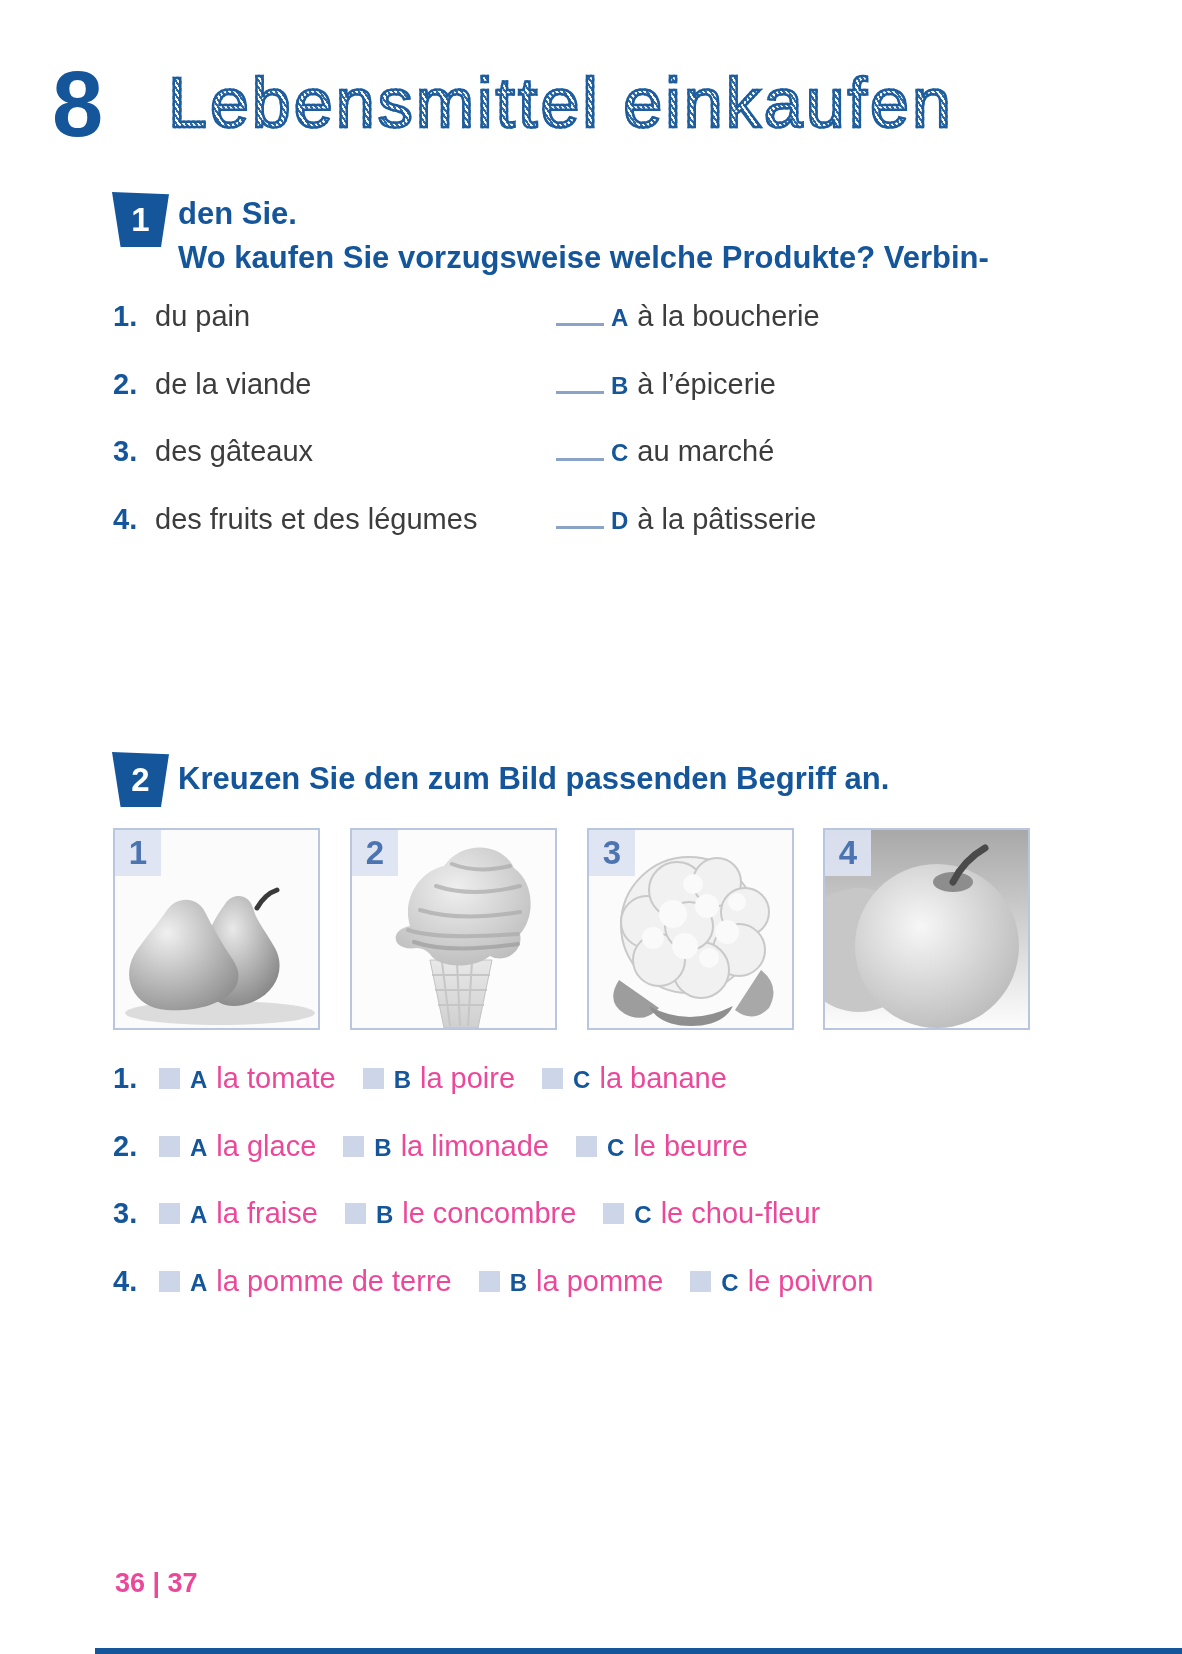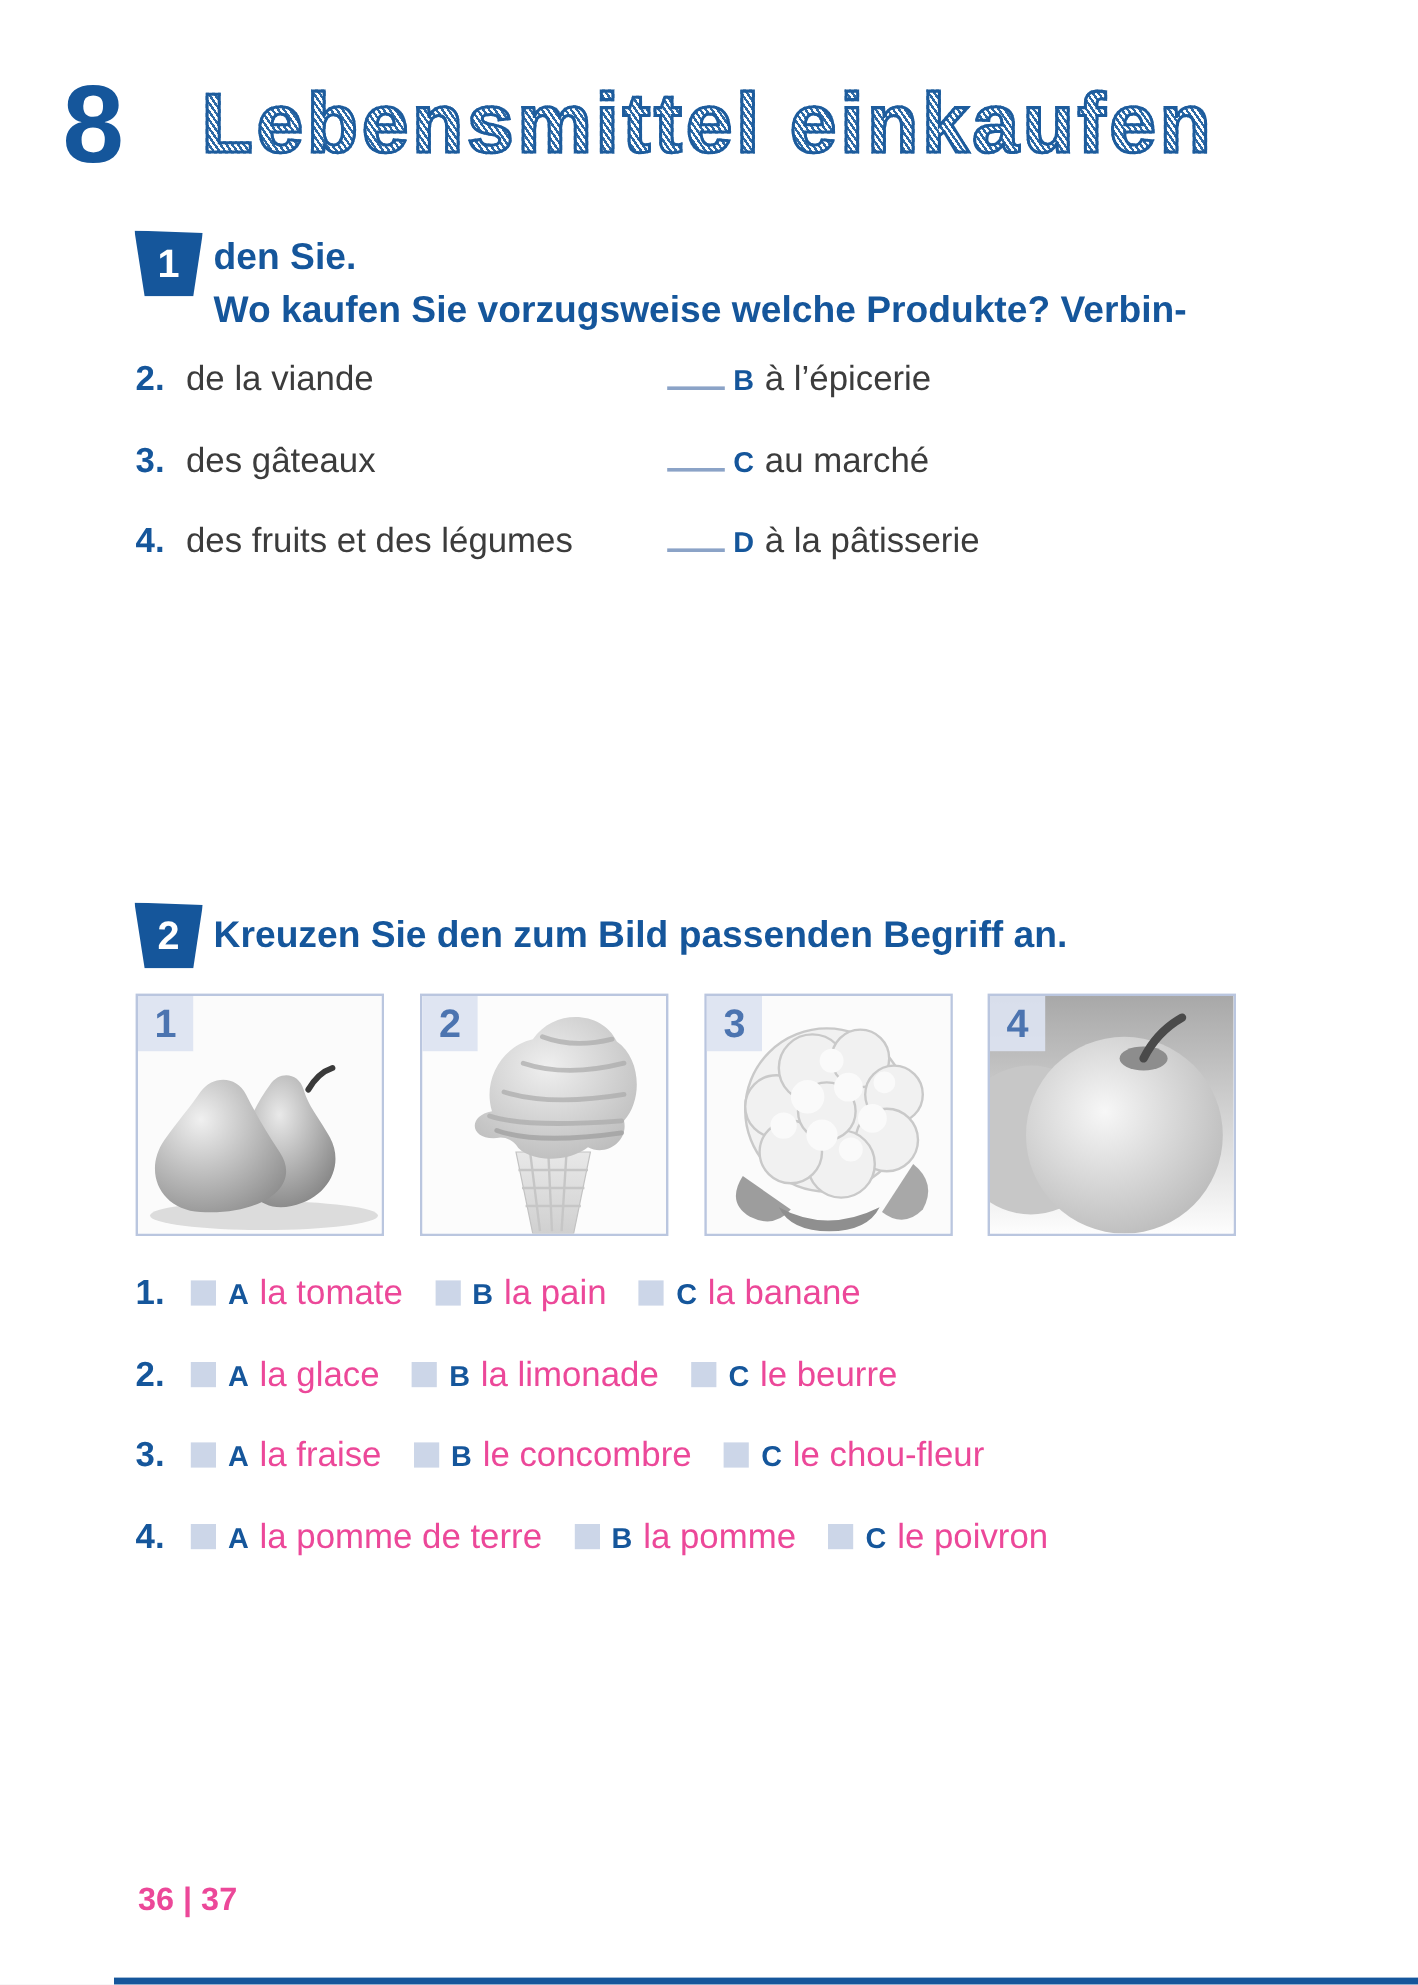--- a/index.html
+++ b/index.html
@@ -9,21 +9,21 @@
     font-family:"Liberation Sans", sans-serif;
   }
 
   
   .chapter-number {
     position:absolute; left:52px; top:58px;
     font-size:92px; font-weight:bold; color:#15569b; line-height:1;
   }
   .chapter-title {
     position:absolute; left:168px; top:68px;
-    font-size:70px; font-weight:bold; letter-spacing:3px; line-height:1;
+    font-size:70px; font-weight:normal; letter-spacing:3px; line-height:1;
     color:#74a3cf;
     -webkit-text-stroke:2.5px #1d5c9d;
     background:repeating-linear-gradient(55deg,#ffffff 0 2px,#2e6aa6 2px 4px);
     -webkit-background-clip:text; background-clip:text;
     -webkit-text-fill-color:transparent;
   }
 
   
   .ex-badge {
     position:absolute; width:57px; height:55px; background:#15569b;
@@ -87,20 +87,23 @@
   <div class="chapter-number">8</div>
   <div class="chapter-title">Lebensmittel einkaufen</div>
 
   <div class="ex-badge" style="left:112px; top:192px;">1</div>
   <div class="ex-head" style="top:192px;">
     <div>den Sie.</div>
     <div>Wo kaufen Sie vorzugsweise welche Produkte? Verbin-</div>
   </div>
 
   <div class="match-list">
+    <div class="m-row">
+      <span class="m-num">1.</span><span class="m-item">du pain</span><span class="m-blank"></span><span class="m-letter">A</span><span class="m-option">à la boucherie</span>
+    </div>
     <div class="m-row">
       <span class="m-num">2.</span><span class="m-item">de la viande</span><span class="m-blank"></span><span class="m-letter">B</span><span class="m-option">à l’épicerie</span>
     </div>
     <div class="m-row">
       <span class="m-num">3.</span><span class="m-item">des gâteaux</span><span class="m-blank"></span><span class="m-letter">C</span><span class="m-option">au marché</span>
     </div>
     <div class="m-row">
       <span class="m-num">4.</span><span class="m-item">des fruits et des légumes</span><span class="m-blank"></span><span class="m-letter">D</span><span class="m-option">à la pâtisserie</span>
     </div>
   </div>
@@ -203,21 +206,21 @@
         <ellipse cx="128" cy="52" rx="20" ry="10" fill="#8d8d8d"></ellipse>
         <path d="M128,52 C136,36 146,26 160,18" stroke="#4a4a4a" stroke-width="7" fill="none" stroke-linecap="round"></path>
       </svg>
     </div>
 
   </div>
 
   <div class="questions">
 
     <div class="q-row">
-      <span class="q-num">1.</span><span class="q-check"></span><span class="q-letter">A</span><span class="q-text">la tomate</span><span class="q-check"></span><span class="q-letter">B</span><span class="q-text">la pain</span><span class="q-check"></span><span class="q-letter">C</span><span class="q-text">la banane</span>
+      <span class="q-num">1.</span><span class="q-check"></span><span class="q-letter">A</span><span class="q-text">la tomate</span><span class="q-check"></span><span class="q-letter">B</span><span class="q-text">la poire</span><span class="q-check"></span><span class="q-letter">C</span><span class="q-text">la banane</span>
     </div>
 
     <div class="q-row">
       <span class="q-num">2.</span><span class="q-check"></span><span class="q-letter">A</span><span class="q-text">la glace</span><span class="q-check"></span><span class="q-letter">B</span><span class="q-text">la limonade</span><span class="q-check"></span><span class="q-letter">C</span><span class="q-text">le beurre</span>
     </div>
 
     <div class="q-row">
       <span class="q-num">3.</span><span class="q-check"></span><span class="q-letter">A</span><span class="q-text">la fraise</span><span class="q-check"></span><span class="q-letter">B</span><span class="q-text">le concombre</span><span class="q-check"></span><span class="q-letter">C</span><span class="q-text">le chou-fleur</span>
     </div>
 

